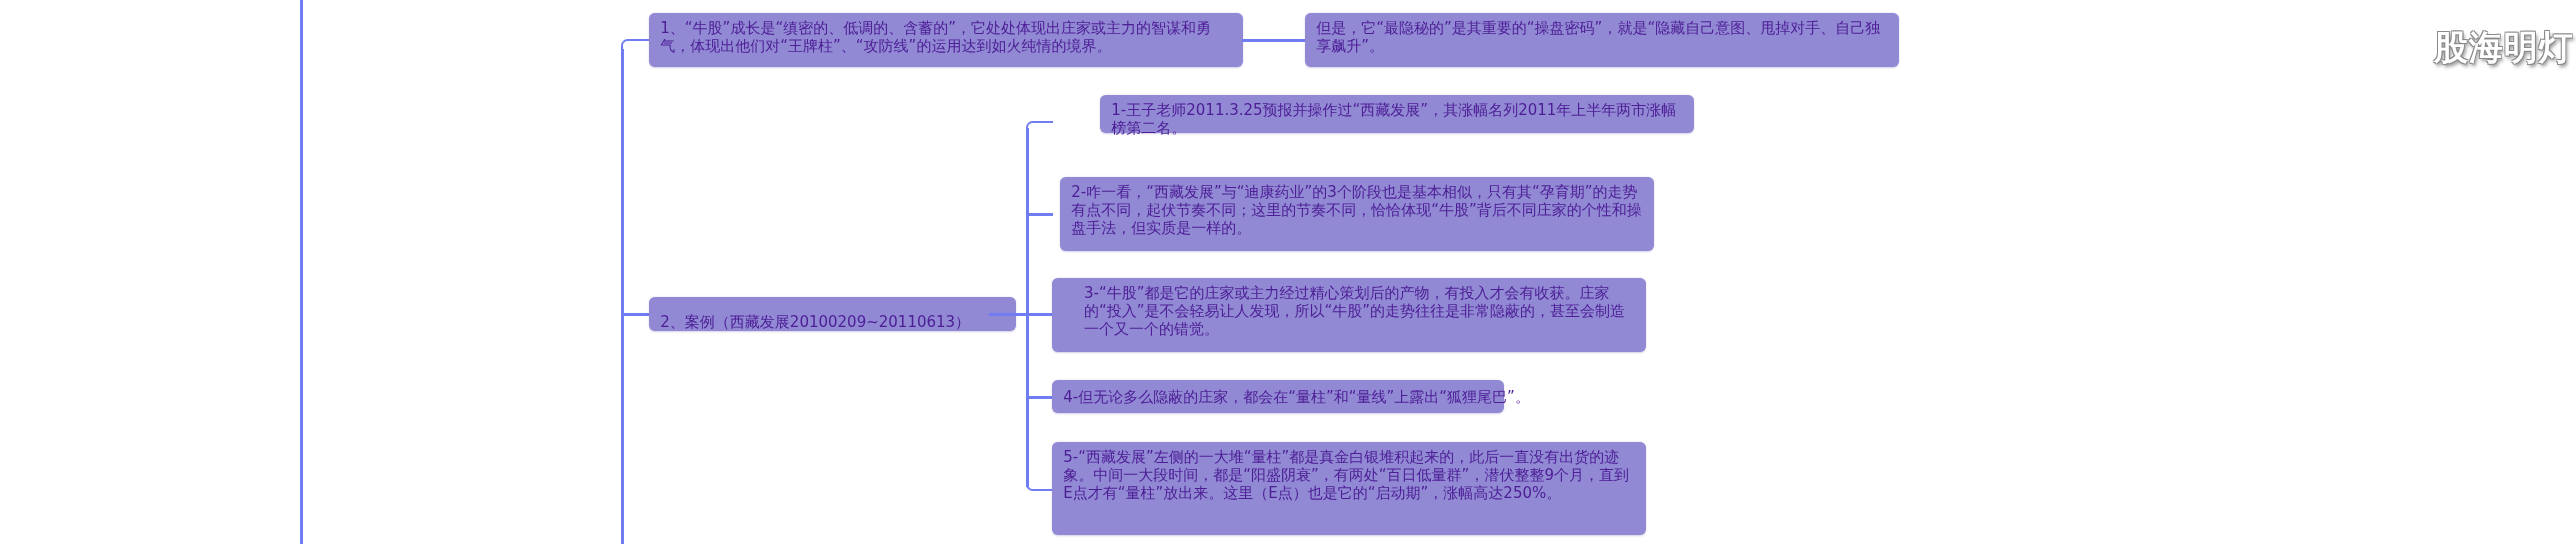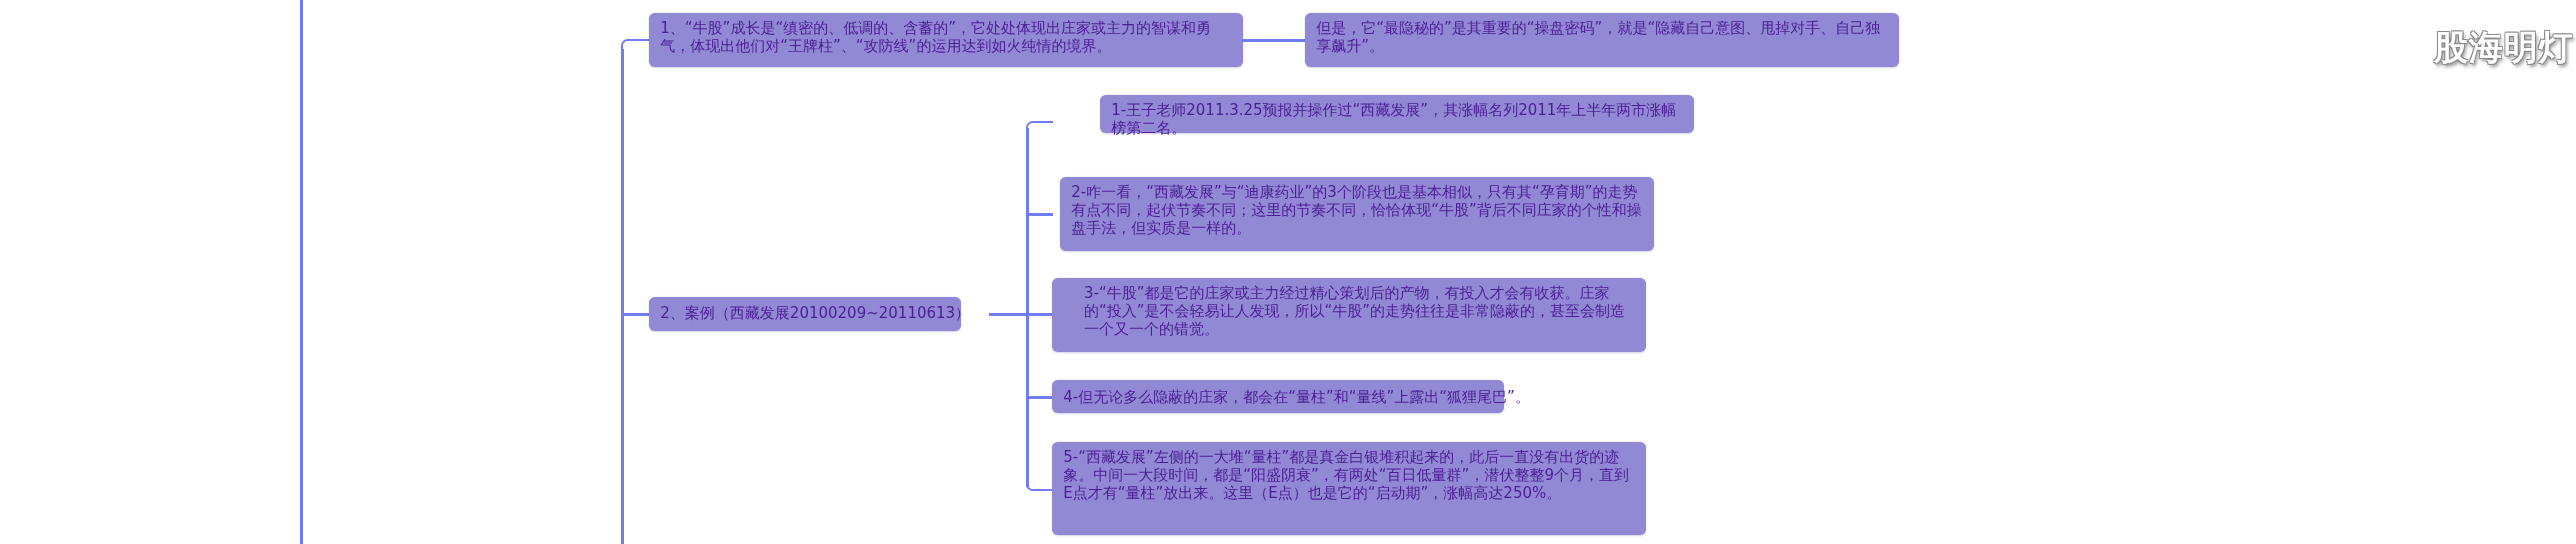--- a/index.html
+++ b/index.html
@@ -43,21 +43,21 @@
 
 <div class="node" style="left:649px; top:13.2px; width:594px; height:54px;">
   <span>1、“牛股”成长是“缜密的、低调的、含蓄的”，它处处体现出庄家或主力的智谋和勇气，体现出他们对“王牌柱”、“攻防线”的运用达到如火纯情的境界。</span>
 </div>
 
 <div class="hline" style="left:1242px; top:39px; width:64px;"></div>
 <div class="node" style="left:1305px; top:13.2px; width:594px; height:54px;">
   <span>但是，它“最隐秘的”是其重要的“操盘密码”，就是“隐藏自己意图、甩掉对手、自己独享飙升”。</span>
 </div>
 
-<div class="node" style="left:649px; top:297px; width:312px; height:34px; white-space:nowrap; padding-top:7px;">
+<div class="node" style="left:649px; top:297px; width:367px; height:34px; white-space:nowrap; padding-top:16px;">
   <span>2、案例（西藏发展20100209~20110613）</span>
 </div>
 
 <div class="hline" style="left:989px; top:313px; width:39px;"></div>
 
 <div class="vline" style="left:1026px; top:128px; width:2.8px; height:359px;"></div>
 <div class="corner" style="left:1026px; top:121px; width:26.5px; height:13.2px; border-right:none; border-bottom:none; border-top-left-radius:6.6px;"></div>
 <div class="hline" style="left:1026px; top:213px; width:26.5px;"></div>
 <div class="hline" style="left:1026px; top:313px; width:26.5px;"></div>
 <div class="hline" style="left:1026px; top:396px; width:26.5px;"></div>

